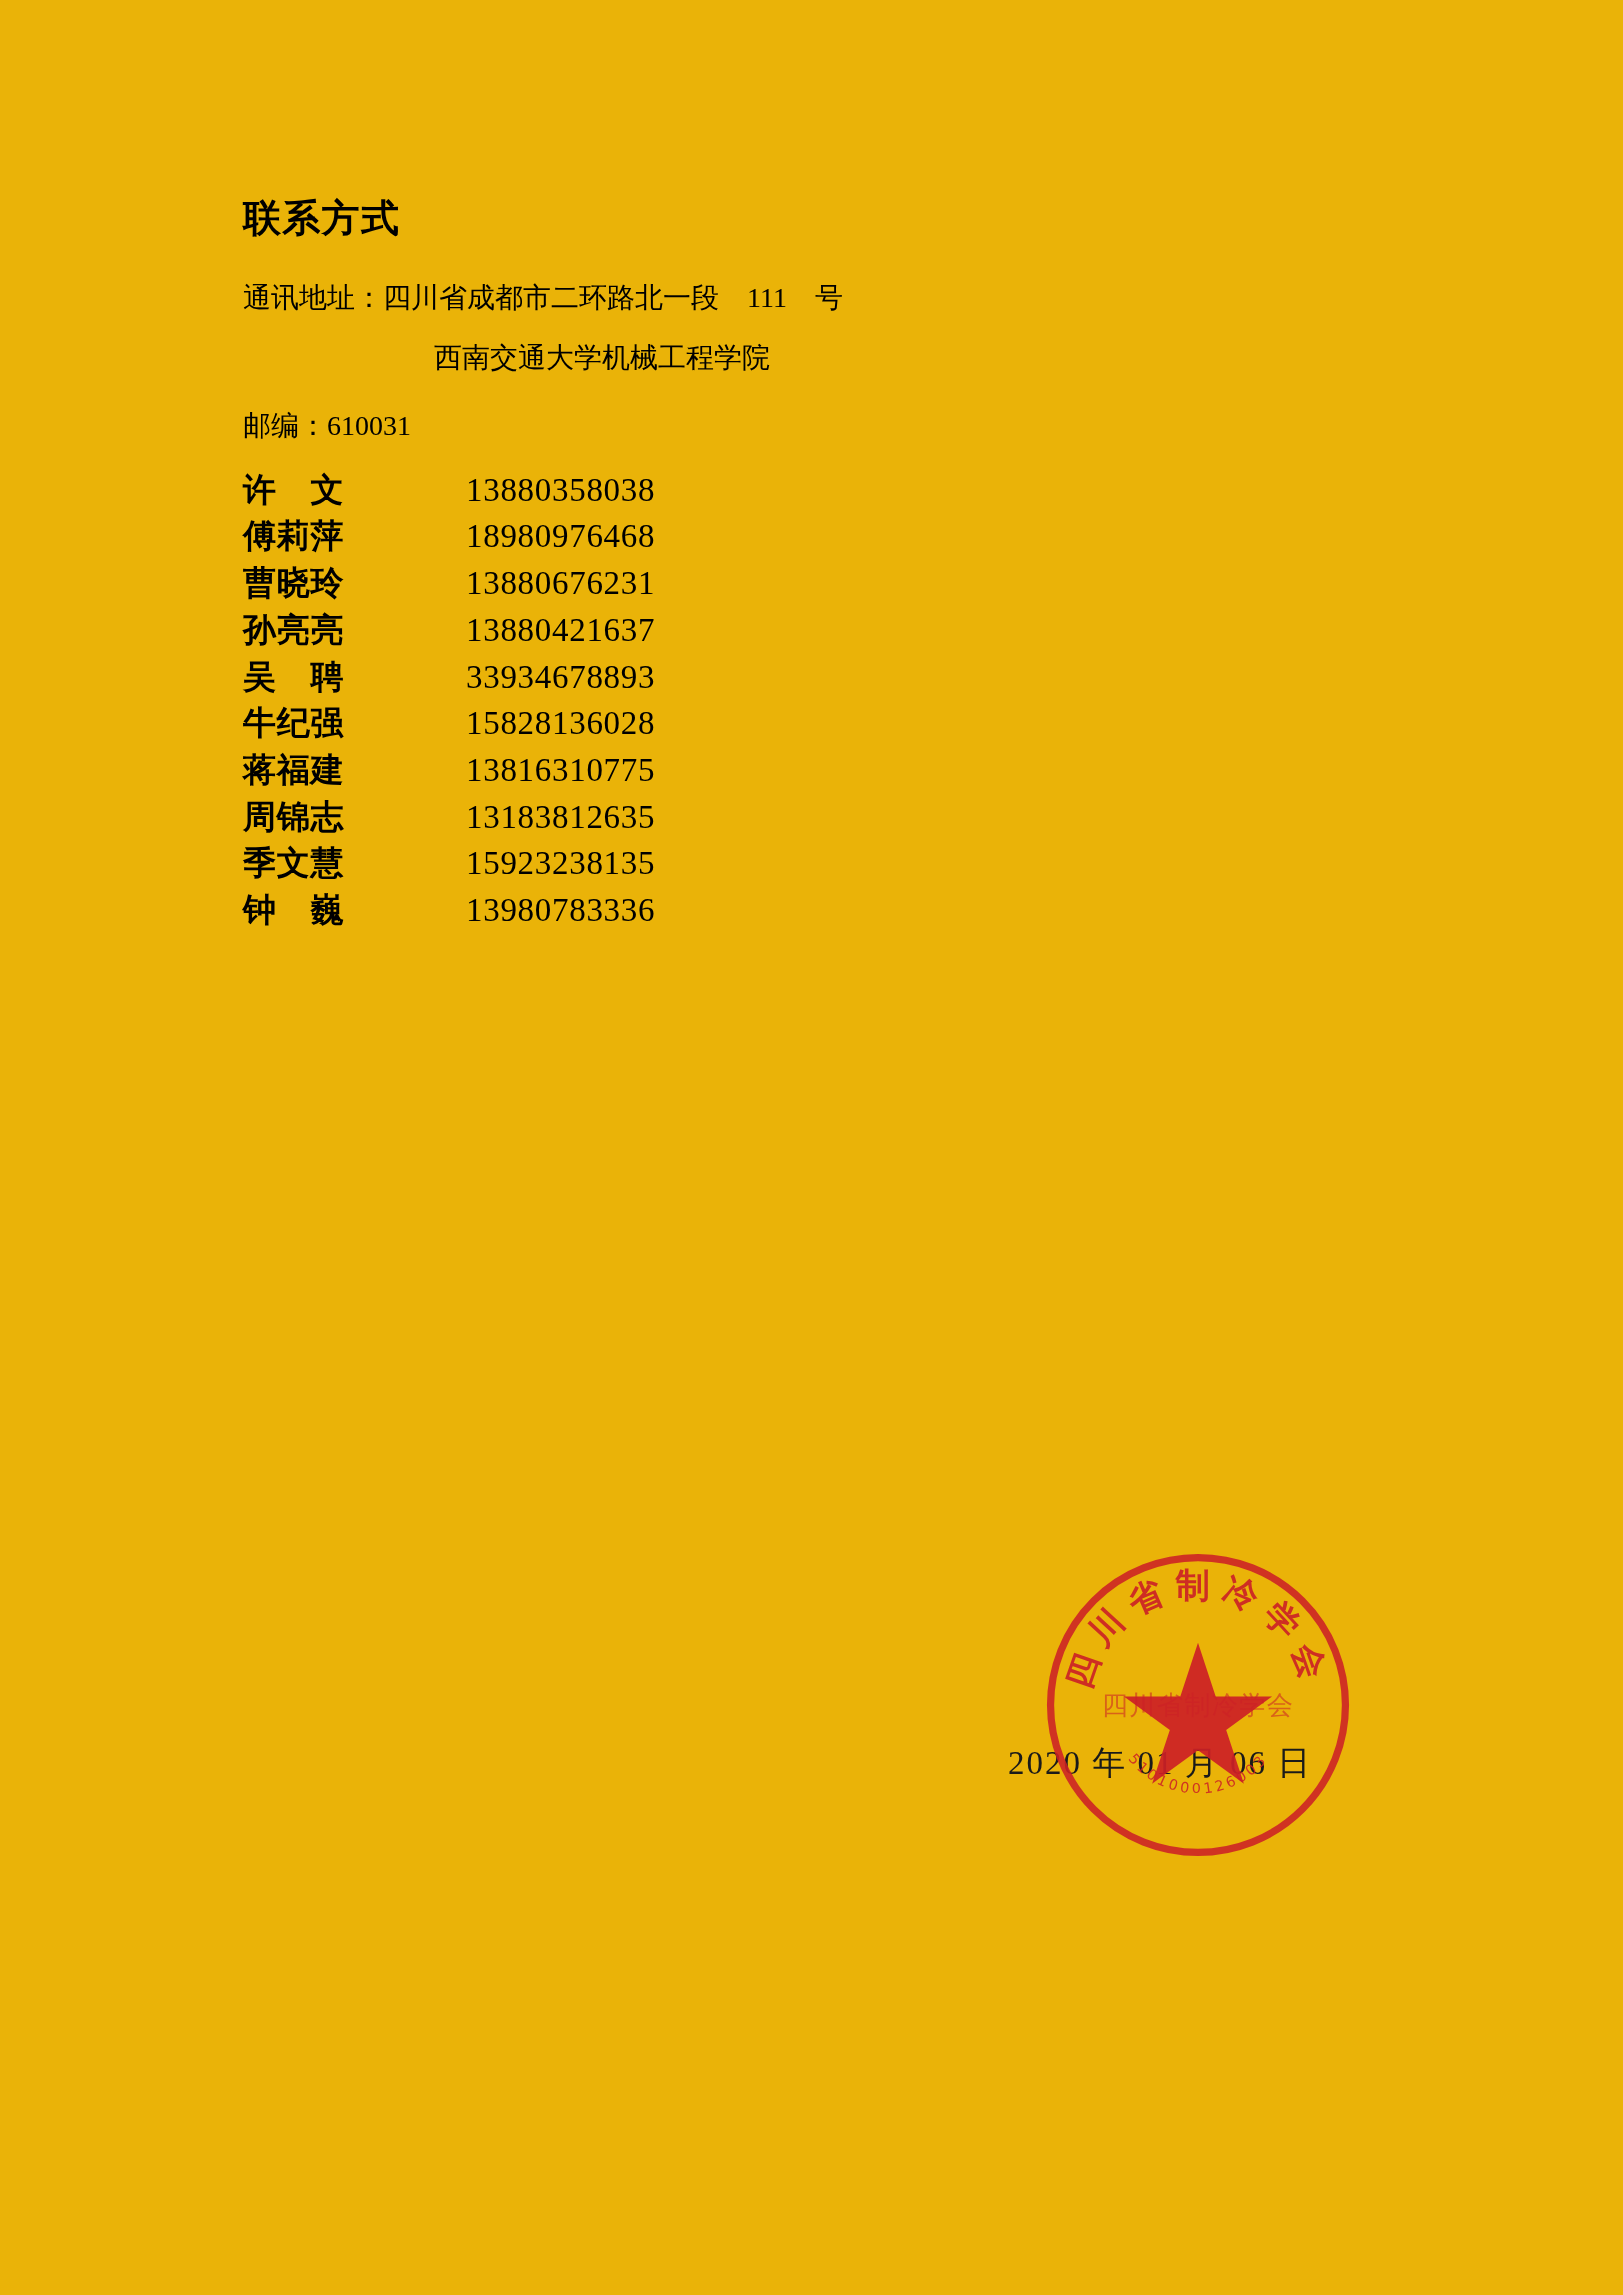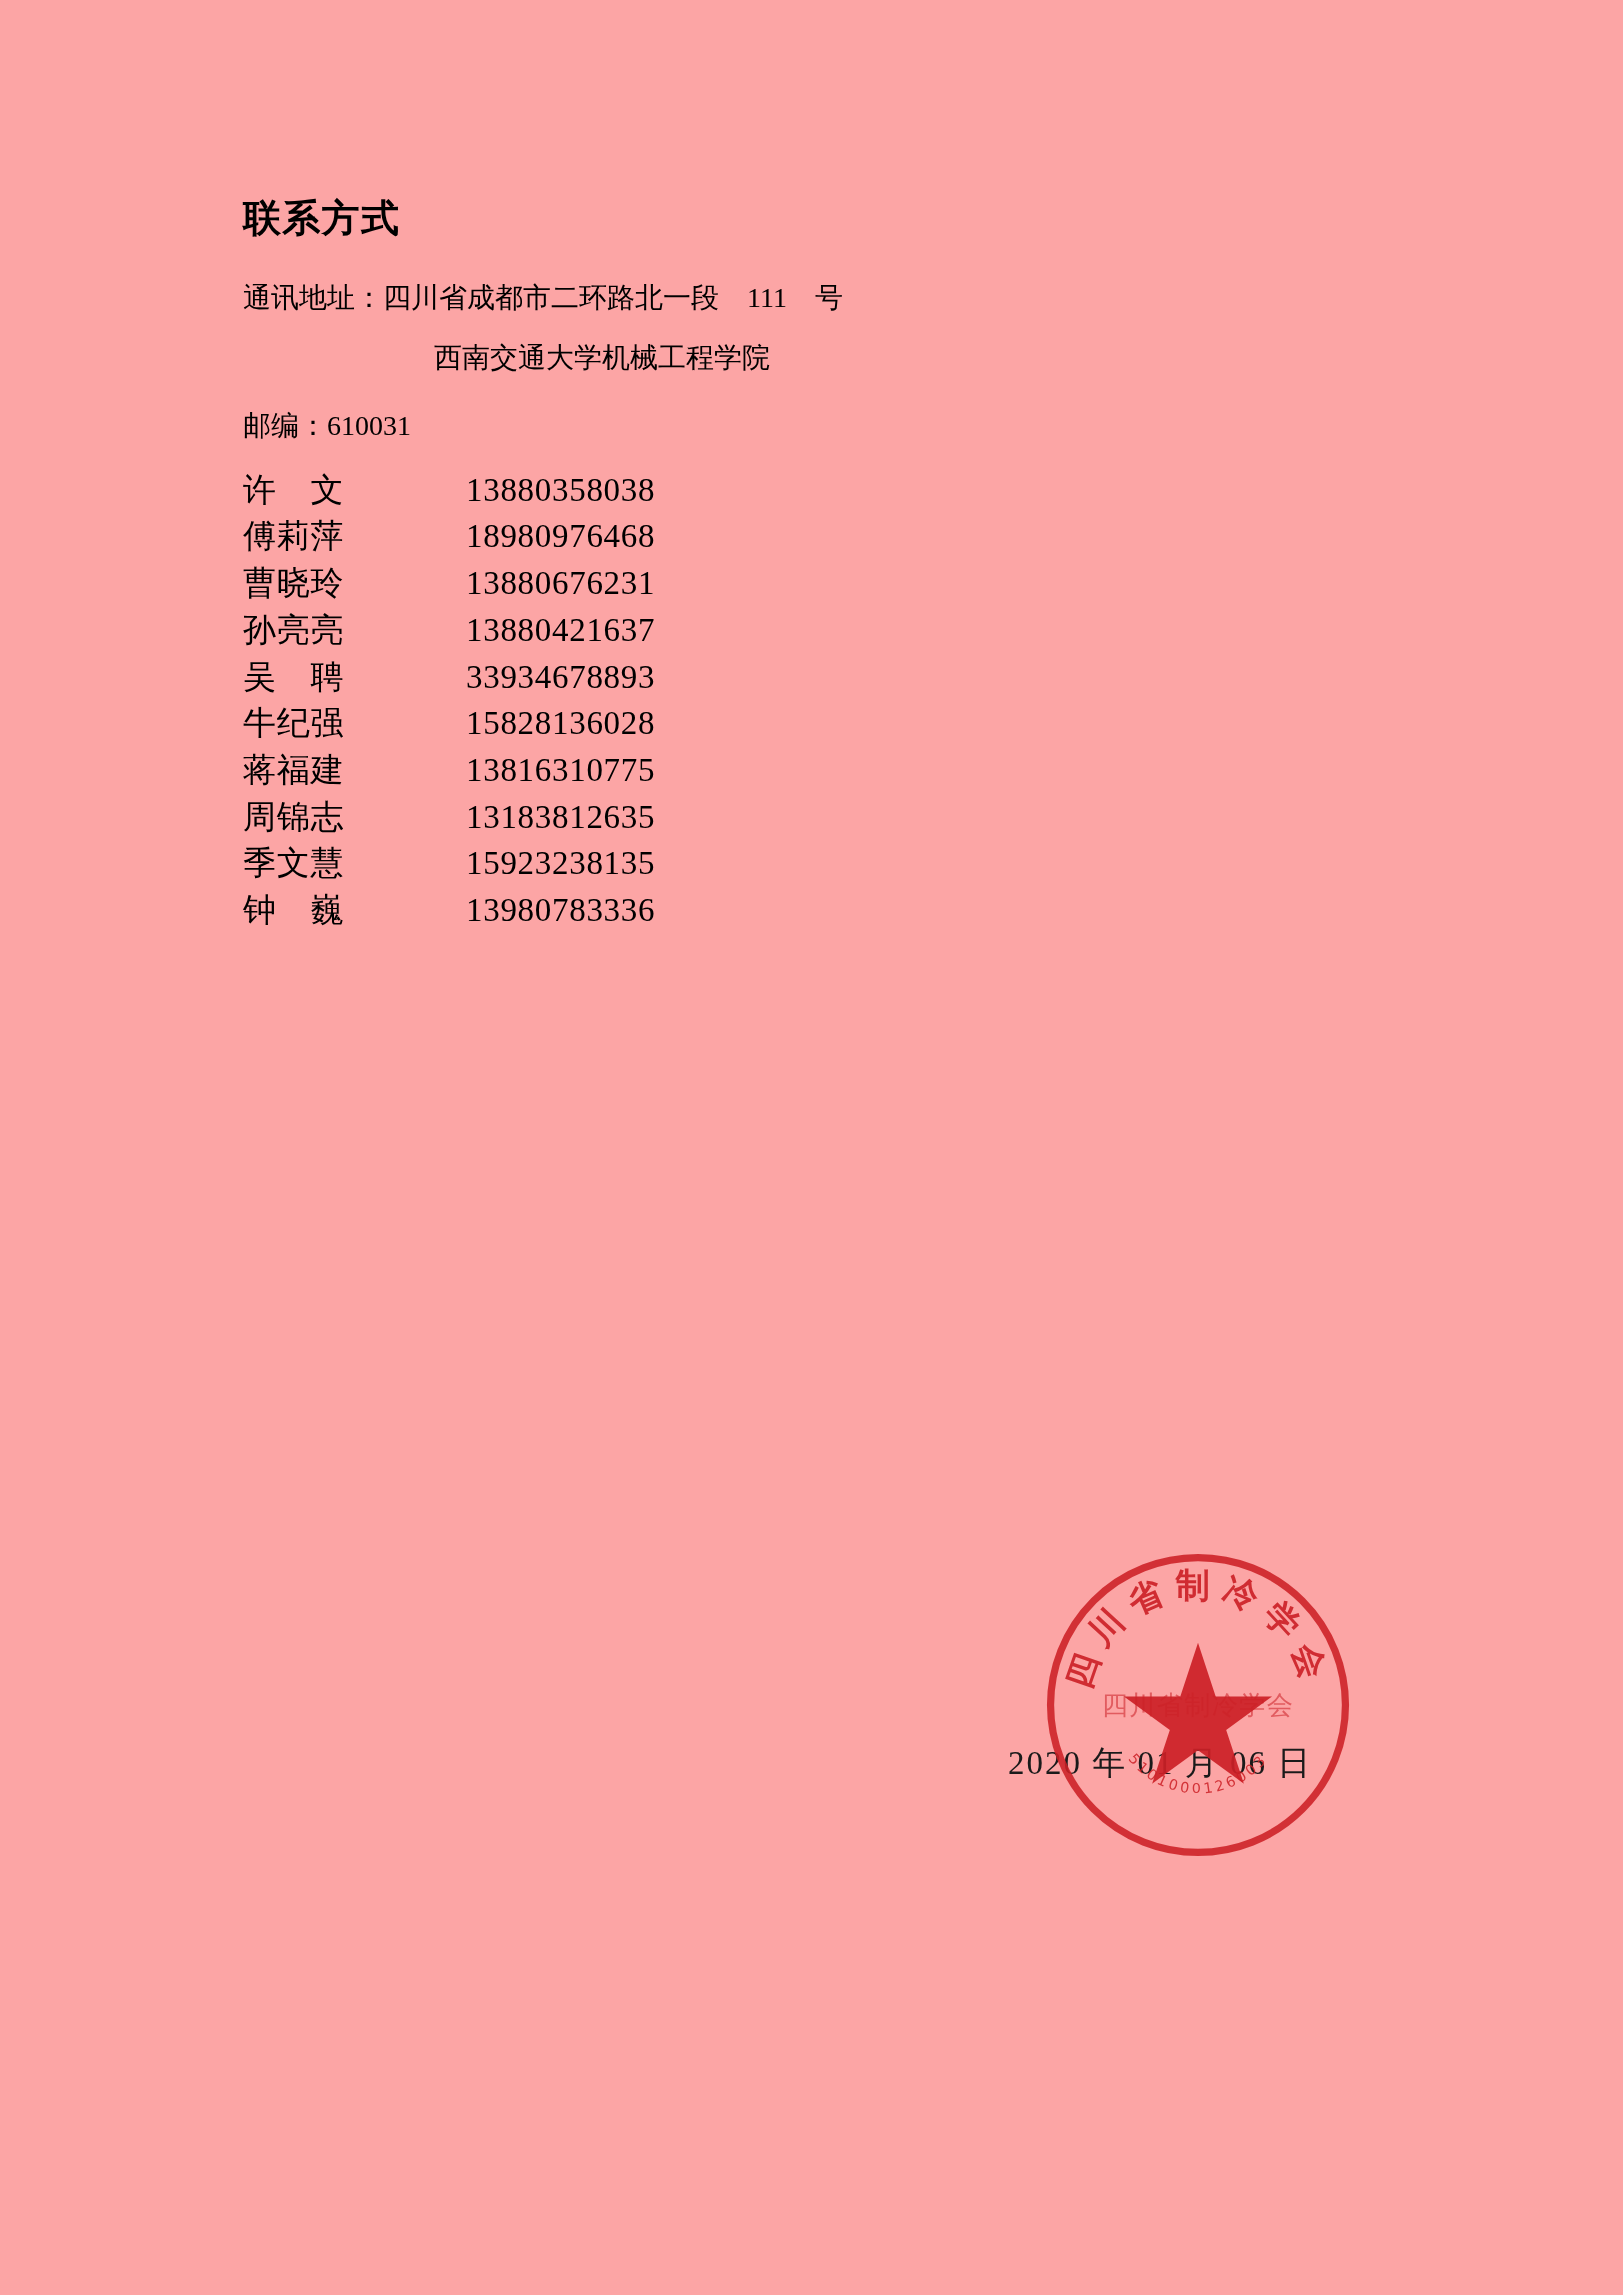--- a/index.html
+++ b/index.html
@@ -8,21 +8,21 @@
     background: #ffffff;
   }
   body {
     font-family: "Liberation Serif", "DejaVu Serif", serif;
     color: #000000;
   }
   .page {
     position: relative;
     width: 1623px;
     height: 2295px;
-    background: #fca5a5;
+    background: #eab308;
     overflow: hidden;
     box-sizing: border-box;
   }
   .content {
     position: absolute;
     left: 243px;
     top: 196px;
     width: 1139px;
   }
   .section-title {
@@ -53,20 +53,21 @@
     display: flex;
     align-items: baseline;
     font-size: 33px;
     line-height: 1.0;
     margin-bottom: 13.7px;
   }
   .contact-name {
     width: 223px;
     white-space: pre;
     letter-spacing: 0.7px;
+    font-weight: bold;
   }
   .contact-phone {
     letter-spacing: 0.7px;
   }
 
   
   .seal-wrap {
     position: absolute;
     left: 1044px;
     top: 1551px;

